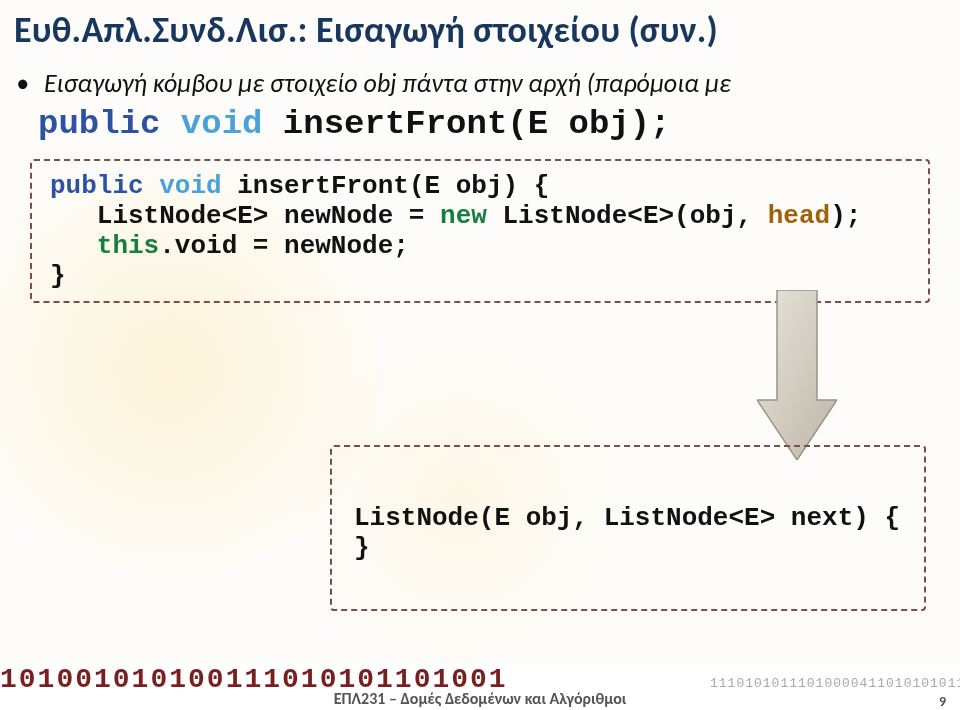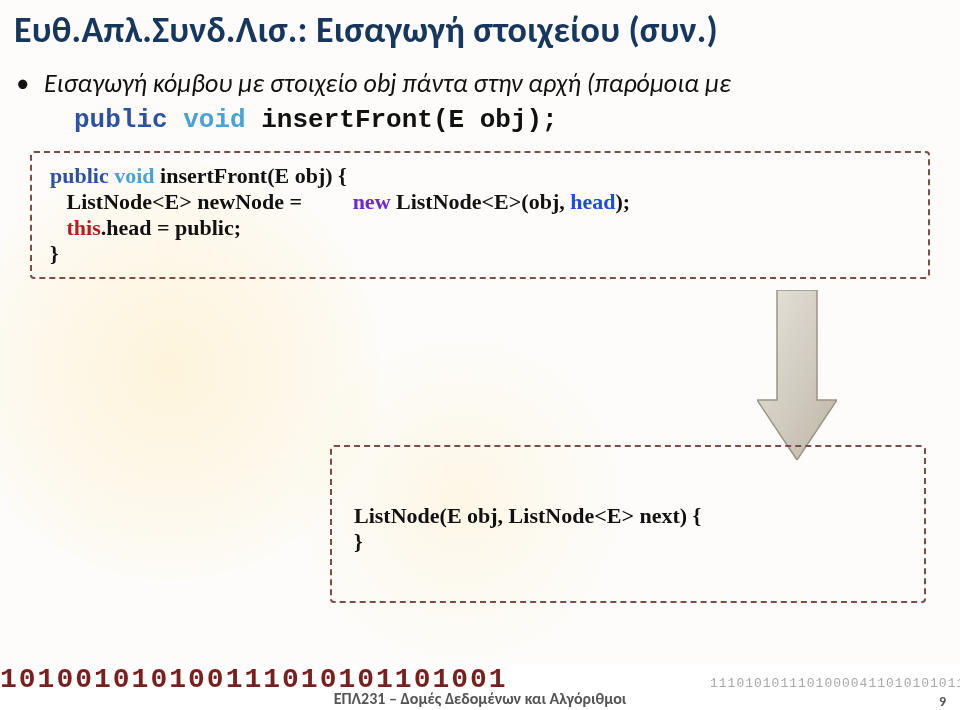--- a/index.html
+++ b/index.html
@@ -48,36 +48,36 @@
     font-style: italic;
   }
   .bullet::before {
     content: "•";
     display: inline-block;
     width: 22px;
     margin-left: -22px;
     font-size: 26px;
   }
   .code {
-    font-family: Liberation Serif, serif;
-    font-size: 22px;
+    font-family: Liberation Mono, monospace;
+    font-size: 26px;
     white-space: pre;
   }
   .sig {
-    margin-left: 60px;
+    margin-left: 24px;
     font-weight: 700;
     font-family: Consolas, "Courier New", monospace;
-    font-size: 26px;
+    font-size: 34px;
   }
   .kw-public { color: #2d51a3; font-weight: 700; }
   .kw-type   { color: #4aa3d8; font-weight: 700; }
-  .kw-this   { color: #b91c1c; font-weight: 700; }
-  .kw-new    { color: #6d28d9; font-weight: 700; margin-left: 45px; }
+  .kw-this   { color: #15803d; font-weight: 700; }
+  .kw-new    { color: #15803d; font-weight: 700; }
   .kw-name   { color: #111; font-weight: 700; }
-  .kw-head   { color: #1d4ed8; font-weight: 700; }
+  .kw-head   { color: #a16207; font-weight: 700; }
 
   .codebox {
     position: relative;
     margin: 16px 16px 0 16px;
     padding: 10px 18px;
     border: 2px dashed #7a4f48;
     border-radius: 4px;
   }
 
   .codebox2 {
@@ -167,21 +167,21 @@
     <span class="kw-public">public</span>
     <span> </span>
     <span class="kw-type">void</span>
     <span> </span>
     <span class="kw-name">insertFront(E obj);</span>
   </div>
 
   <div class="codebox">
     <div class="code"><span class="kw-public">public</span> <span class="kw-type">void</span> <span class="kw-name">insertFront(E obj) {</span></div>
     <div class="code"><span class="kw-name">   ListNode&lt;E&gt; newNode = </span><span class="kw-new">new</span><span class="kw-name"> ListNode&lt;E&gt;(obj, </span><span class="kw-head">head</span><span class="kw-name">);</span></div>
-    <div class="code"><span class="kw-this">   this</span><span class="kw-name">.head = public;</span></div>
+    <div class="code"><span class="kw-this">   this</span><span class="kw-name">.void = newNode;</span></div>
     <div class="code kw-name">}</div>
   </div>
 
   <svg class="arrow" viewBox="0 0 80 170">
     <defs>
       <linearGradient id="gArrow" x1="0" y1="0" x2="1" y2="1">
         <stop offset="0%" stop-color="#e8e4dc"></stop>
         <stop offset="100%" stop-color="#bdb6a8"></stop>
       </linearGradient>
     </defs>

